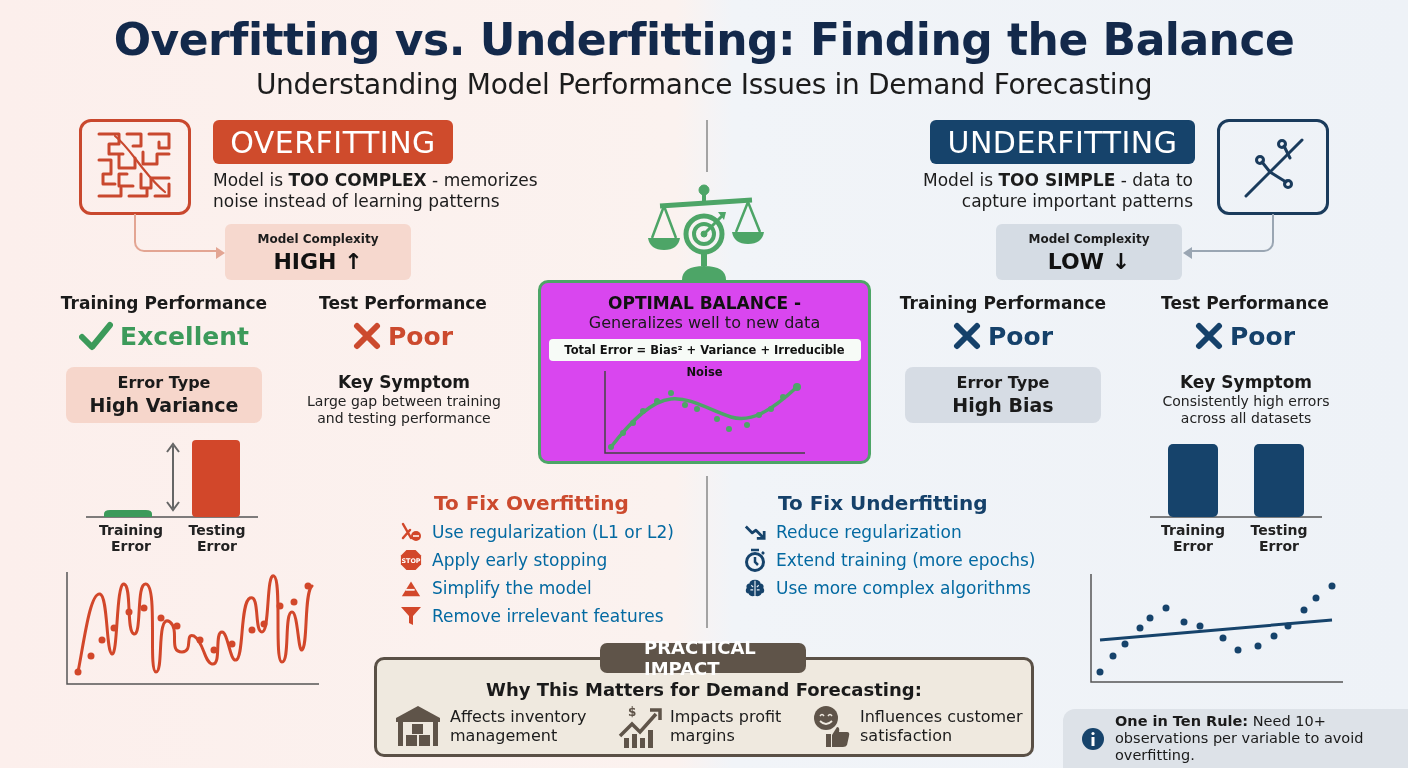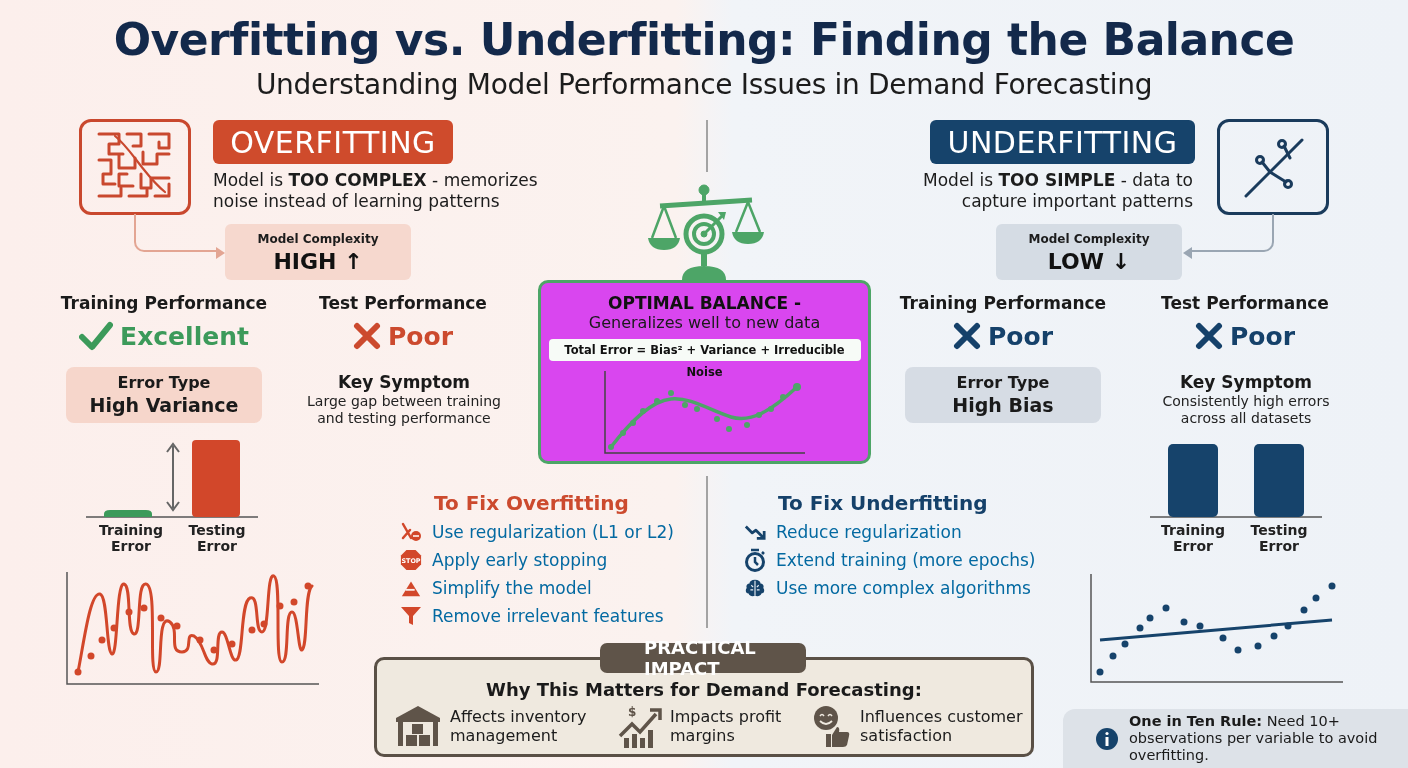--- a/index.html
+++ b/index.html
@@ -115,21 +115,21 @@
     background: #5f5449; color: #fff; font-weight: bold; font-size: 18px;
     display: flex; align-items: center; justify-content: center; font-family: "DejaVu Sans", sans-serif; padding-left: 44px;
   }
   .impact-heading { left: 374px; top: 679px; width: 660px; text-align: center; font-size: 18px; font-weight: bold; color: #1a1a1a; font-family: "DejaVu Sans", sans-serif; }
   .impact-item { display: flex; align-items: center; gap: 8px; }
   .impact-item .it { font-size: 16px; line-height: 19px; color: #1c1c1c; font-family: "DejaVu Sans", sans-serif; }
 
   .rule-box {
     left: 1063px; top: 709px; width: 345px; height: 59px;
     background: #dde2e8; border-top-left-radius: 12px;
-    display: flex; align-items: center; padding-left: 32px; gap: 10px;
+    display: flex; align-items: center; padding-left: 18px; gap: 10px;
   }
   .rule-text { font-size: 14.5px; line-height: 17px; color: #1a1a1a; font-family: "DejaVu Sans", sans-serif; }
   .rule-text b { font-weight: bold; }
 </style>
 </head>
 <body>
 
 <div id="title" class="abs">Overfitting vs. Underfitting: Finding the Balance</div>
 <div id="subtitle" class="abs">Understanding Model Performance Issues in Demand Forecasting</div>
 

